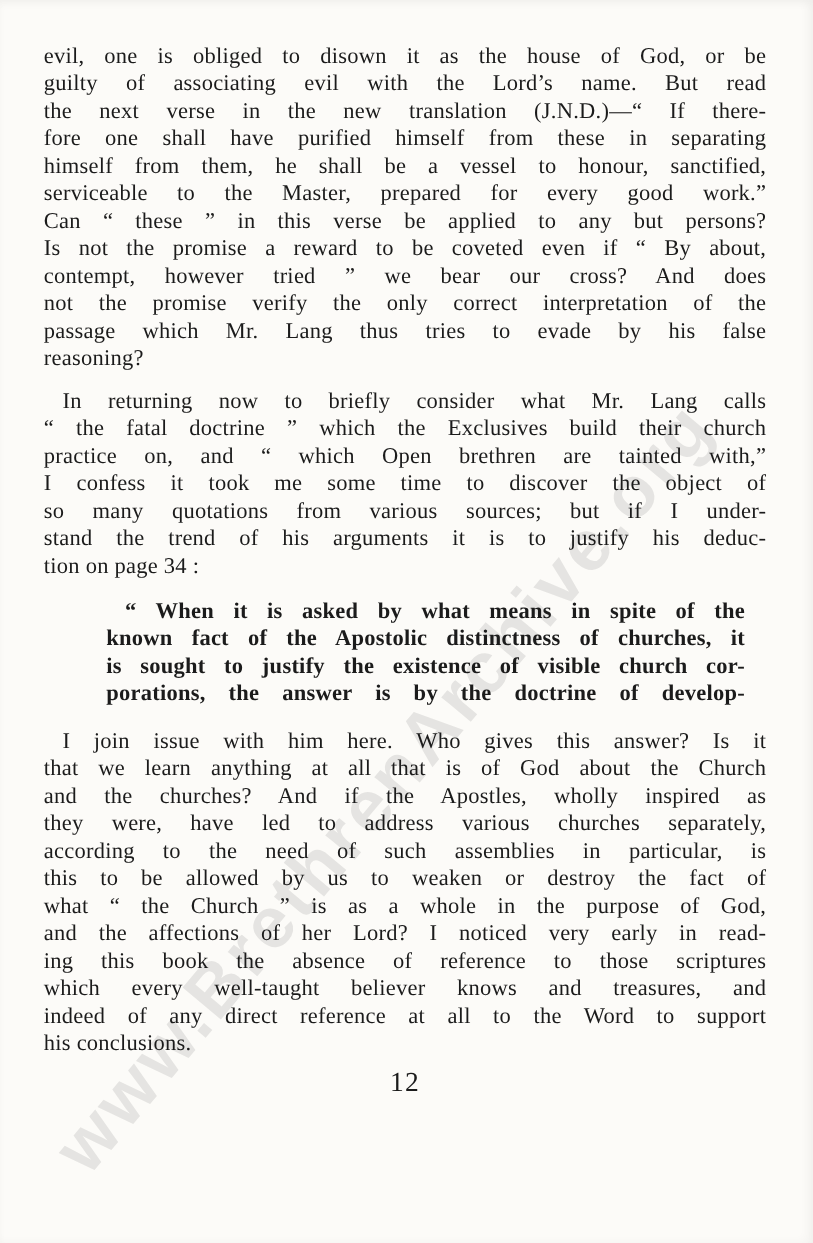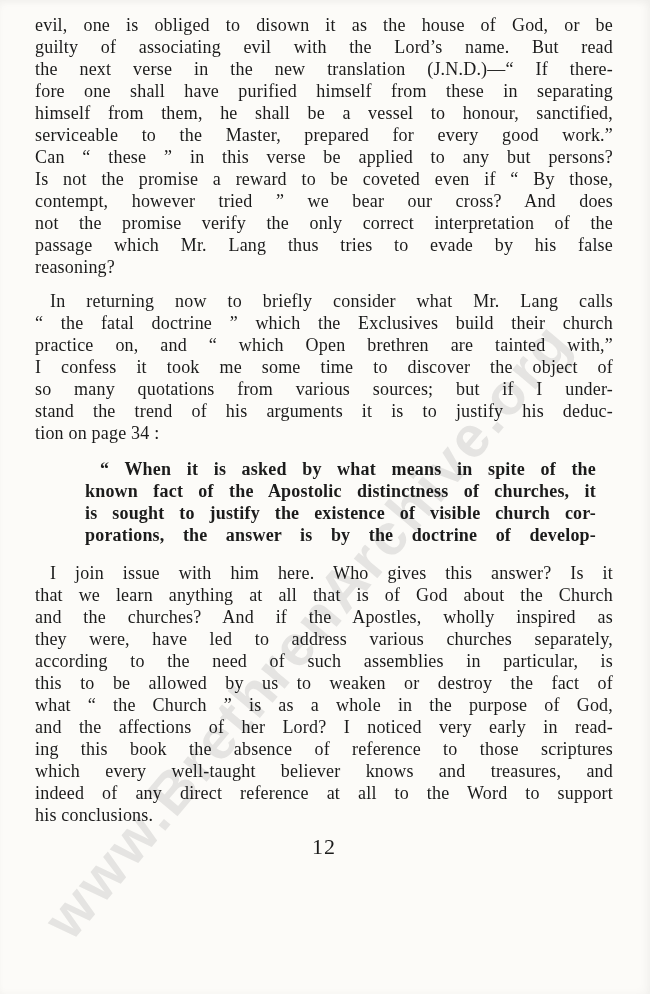--- a/index.html
+++ b/index.html
@@ -30,21 +30,21 @@
     font-weight: bold;
     font-size: 58px;
     letter-spacing: 3px;
     color: rgba(110, 110, 110, 0.16);
     white-space: nowrap;
     pointer-events: none;
     user-select: none;
   }
   .content {
     position: relative;
-    padding: 14px 37px 0 35px;
+    padding: 33px 37px 0 35px;
   }
   .line {
     font-size: 18px;
     line-height: 22px;
     letter-spacing: 0.2px;
     text-align: justify;
     text-align-last: justify;
     white-space: normal;
   }
   .line.end { text-align-last: left; }
@@ -72,21 +72,21 @@
   <div class="content">
 
     <div class="para">
       <div class="line">evil, one is obliged to disown it as the house of God, or be</div>
       <div class="line">guilty of associating evil with the Lord’s name.  But read</div>
       <div class="line">the next verse in the new translation (J.N.D.)—“ If there-</div>
       <div class="line">fore one shall have purified himself from these in separating</div>
       <div class="line">himself from them, he shall be a vessel to honour, sanctified,</div>
       <div class="line">serviceable to the Master, prepared for every good work.”</div>
       <div class="line">Can “ these ” in this verse be applied to any but persons?</div>
-      <div class="line">Is not the promise a reward to be coveted even if “ By those,</div>
+      <div class="line">Is not the promise a reward to be coveted even if “ By about,</div>
       <div class="line">contempt, however tried ” we bear our cross?  And does</div>
       <div class="line">not the promise verify the only correct interpretation of the</div>
       <div class="line">passage which Mr. Lang thus tries to evade by his false</div>
       <div class="line end">reasoning?</div>
     </div>
 
     <div class="para">
       <div class="line indent">In returning now to briefly consider what Mr. Lang calls</div>
       <div class="line">“ the fatal doctrine ” which the Exclusives build their church</div>
       <div class="line">practice on, and “ which Open brethren are tainted with,”</div>

